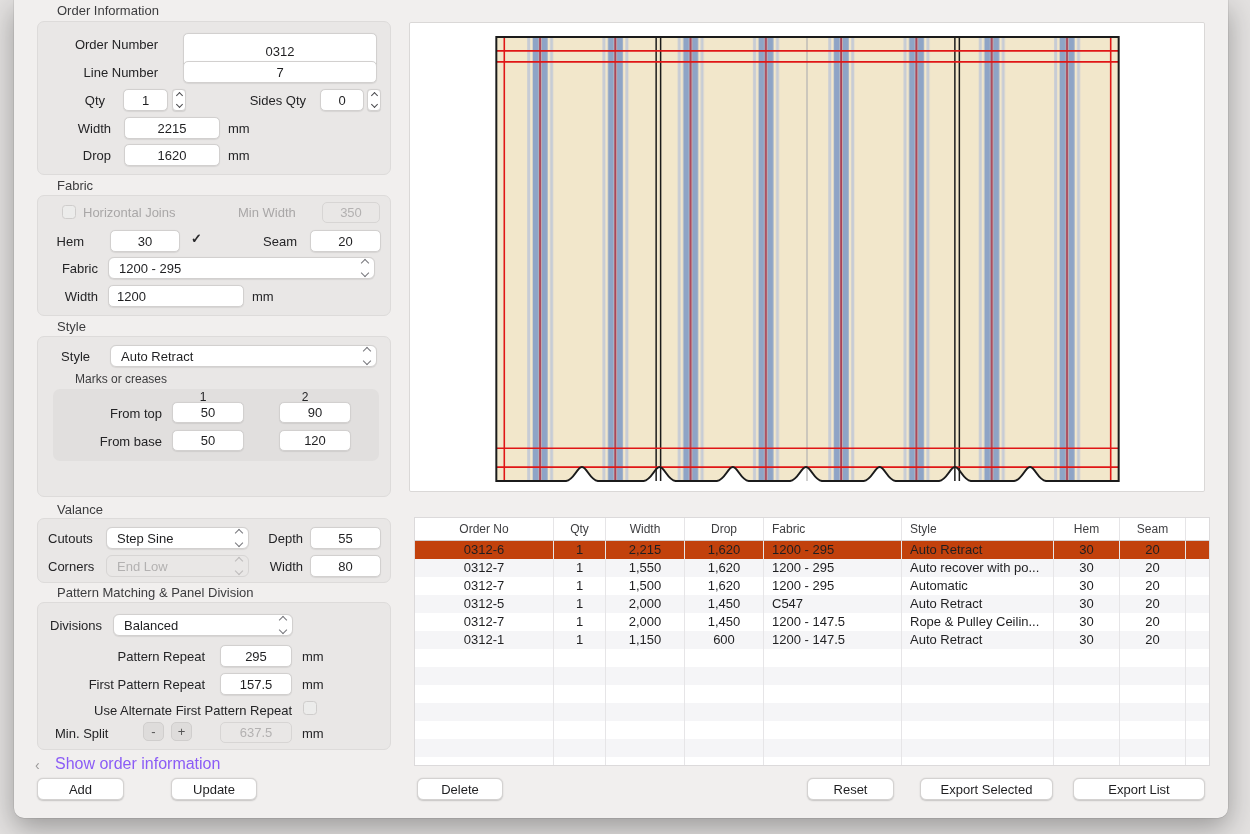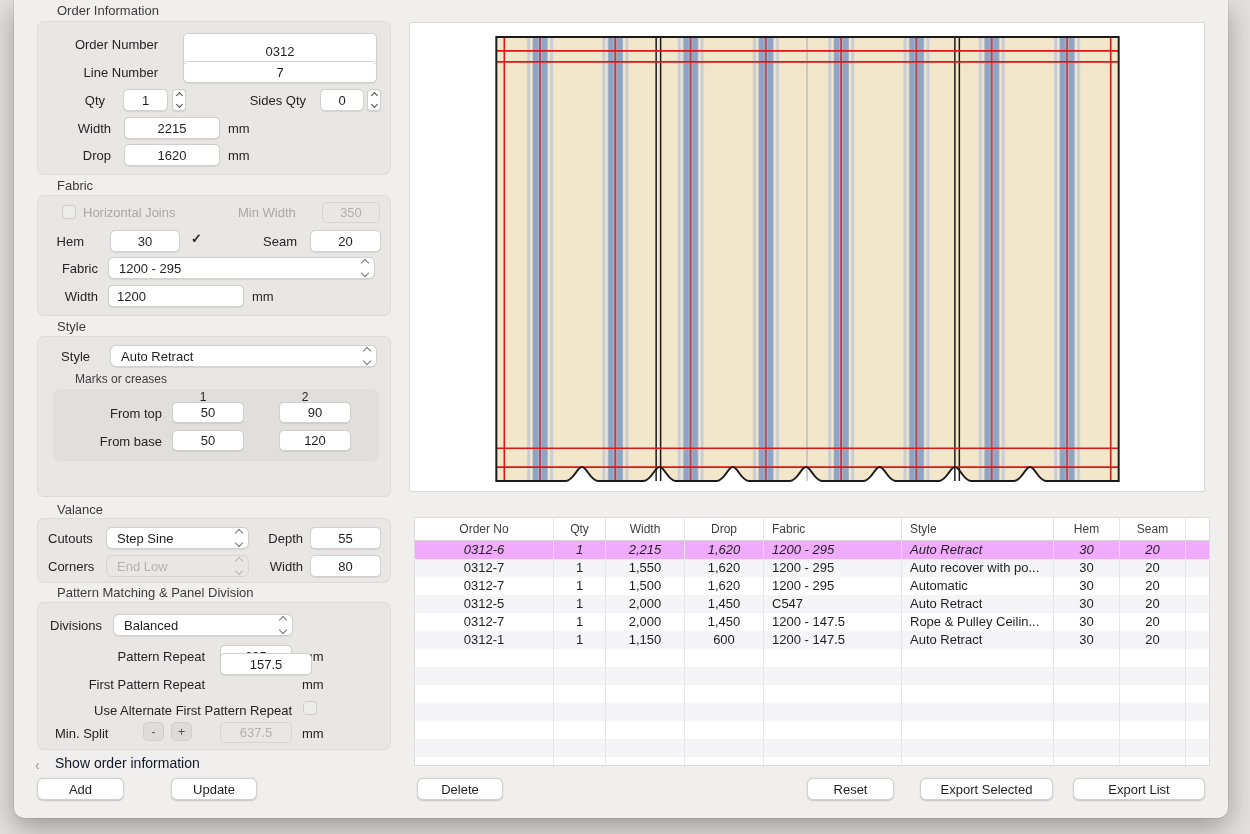--- a/index.html
+++ b/index.html
@@ -31,28 +31,28 @@
   .stepper{display:flex;flex-direction:column;align-items:center;justify-content:center;gap:4px;width:14px;
            background:#fff;border:1px solid #d2d0cf;border-radius:4px;box-shadow:0 .5px 1px rgba(0,0,0,.1);}
   .stepper .chev{width:4px;height:4px;border-left-width:1.5px;border-top-width:1.5px;border-color:#4a4a4e;}
   .checkbox{box-sizing:border-box;width:14px;height:14px;border:1px solid #cfcdcc;border-radius:3.5px;background:#ececeb;}
   .checkmark{font-size:13px;color:#2a2a2c;font-weight:bold;display:none;}
   .checkmark.checked{display:block;}
   .mini-btn{display:flex;align-items:center;justify-content:center;background:#dedcdb;border:1px solid #d0cecd;
             border-radius:5px;font-size:13px;color:#555;}
   .btn{display:flex;align-items:center;justify-content:center;background:#fff;border:1px solid #d4d2d1;border-radius:6px;
        box-shadow:0 .5px 1.5px rgba(0,0,0,.18);font-size:13px;color:#1f1f21;cursor:default;}
-  .link-row{font-size:14px;color:#0f172a;white-space:nowrap;}
+  .link-row{font-size:16px;color:#8b5cf6;white-space:nowrap;}
   .chevron-left{font-size:14px;color:#9a9898;}
   .preview-panel{background:#fff;border:1px solid #dad8d7;border-radius:2px;}
   .table-panel{background:#fff;border:1px solid #dcdadb;overflow:hidden;}
   .grid-row{display:grid;grid-template-columns:139px 52px 79px 79px 138px 152px 66px 66px 1fr;height:18px;}
   .grid-row.header{height:22px;border-bottom:1px solid #d2d0d1;}
   .grid-row.alt{background:#f5f5f7;}
-  .grid-row.sel{background:#f0abfc;font-style:italic;}
+  .grid-row.sel{background:#c2410c;}
   .cell{font-size:13px;color:#1f1f21;line-height:18px;white-space:nowrap;overflow:hidden;text-overflow:ellipsis;
         border-right:1px solid #e6e5e7;}
   .cell:last-child{border-right:none;}
   .header .cell{font-size:12px;color:#3e3e40;line-height:22px;}
   .cell.c{text-align:center;}
   .cell.l{text-align:left;padding-left:8px;}
 </style>
 </head>
 <body>
 
@@ -177,21 +177,21 @@
           <span class="chev up"></span>
           <span class="chev down"></span>
         </span>
     </div>
 
     <div class="abs lbl r" style="left:71px;top:649px;width:120px;">Pattern Repeat</div>
     <div class="abs" style="left:206px;top:645px;width:72px;height:22px;"><input class="fld" value="295" style=""></div>
     <div class="abs unit" style="left:288px;top:649px;">mm</div>
 
     <div class="abs lbl r" style="left:51px;top:677px;width:140px;">First Pattern Repeat</div>
-    <div class="abs" style="left:206px;top:653px;width:92px;height:22px;border-radius:10px;"><input class="fld" value="157.5" style=""></div>
+    <div class="abs" style="left:206px;top:673px;width:72px;height:22px;border-radius:10px;"><input class="fld" value="157.5" style=""></div>
     <div class="abs unit" style="left:288px;top:677px;">mm</div>
 
     <div class="abs lbl r" style="left:40px;top:703px;width:238px;">Use Alternate First Pattern Repeat</div>
     <div class="abs checkbox" style="left:289px;top:701px;"></div>
 
     <div class="abs lbl" style="left:41px;top:726px;">Min. Split</div>
     <div class="abs mini-btn" style="left:129px;top:722px;width:21px;height:19px;">-</div>
     <div class="abs mini-btn" style="left:157px;top:722px;width:21px;height:19px;">+</div>
     <div class="abs" style="left:206px;top:722px;width:72px;height:21px;"><input class="fld dis" value="637.5" style=""></div>
     <div class="abs unit" style="left:288px;top:726px;">mm</div>

